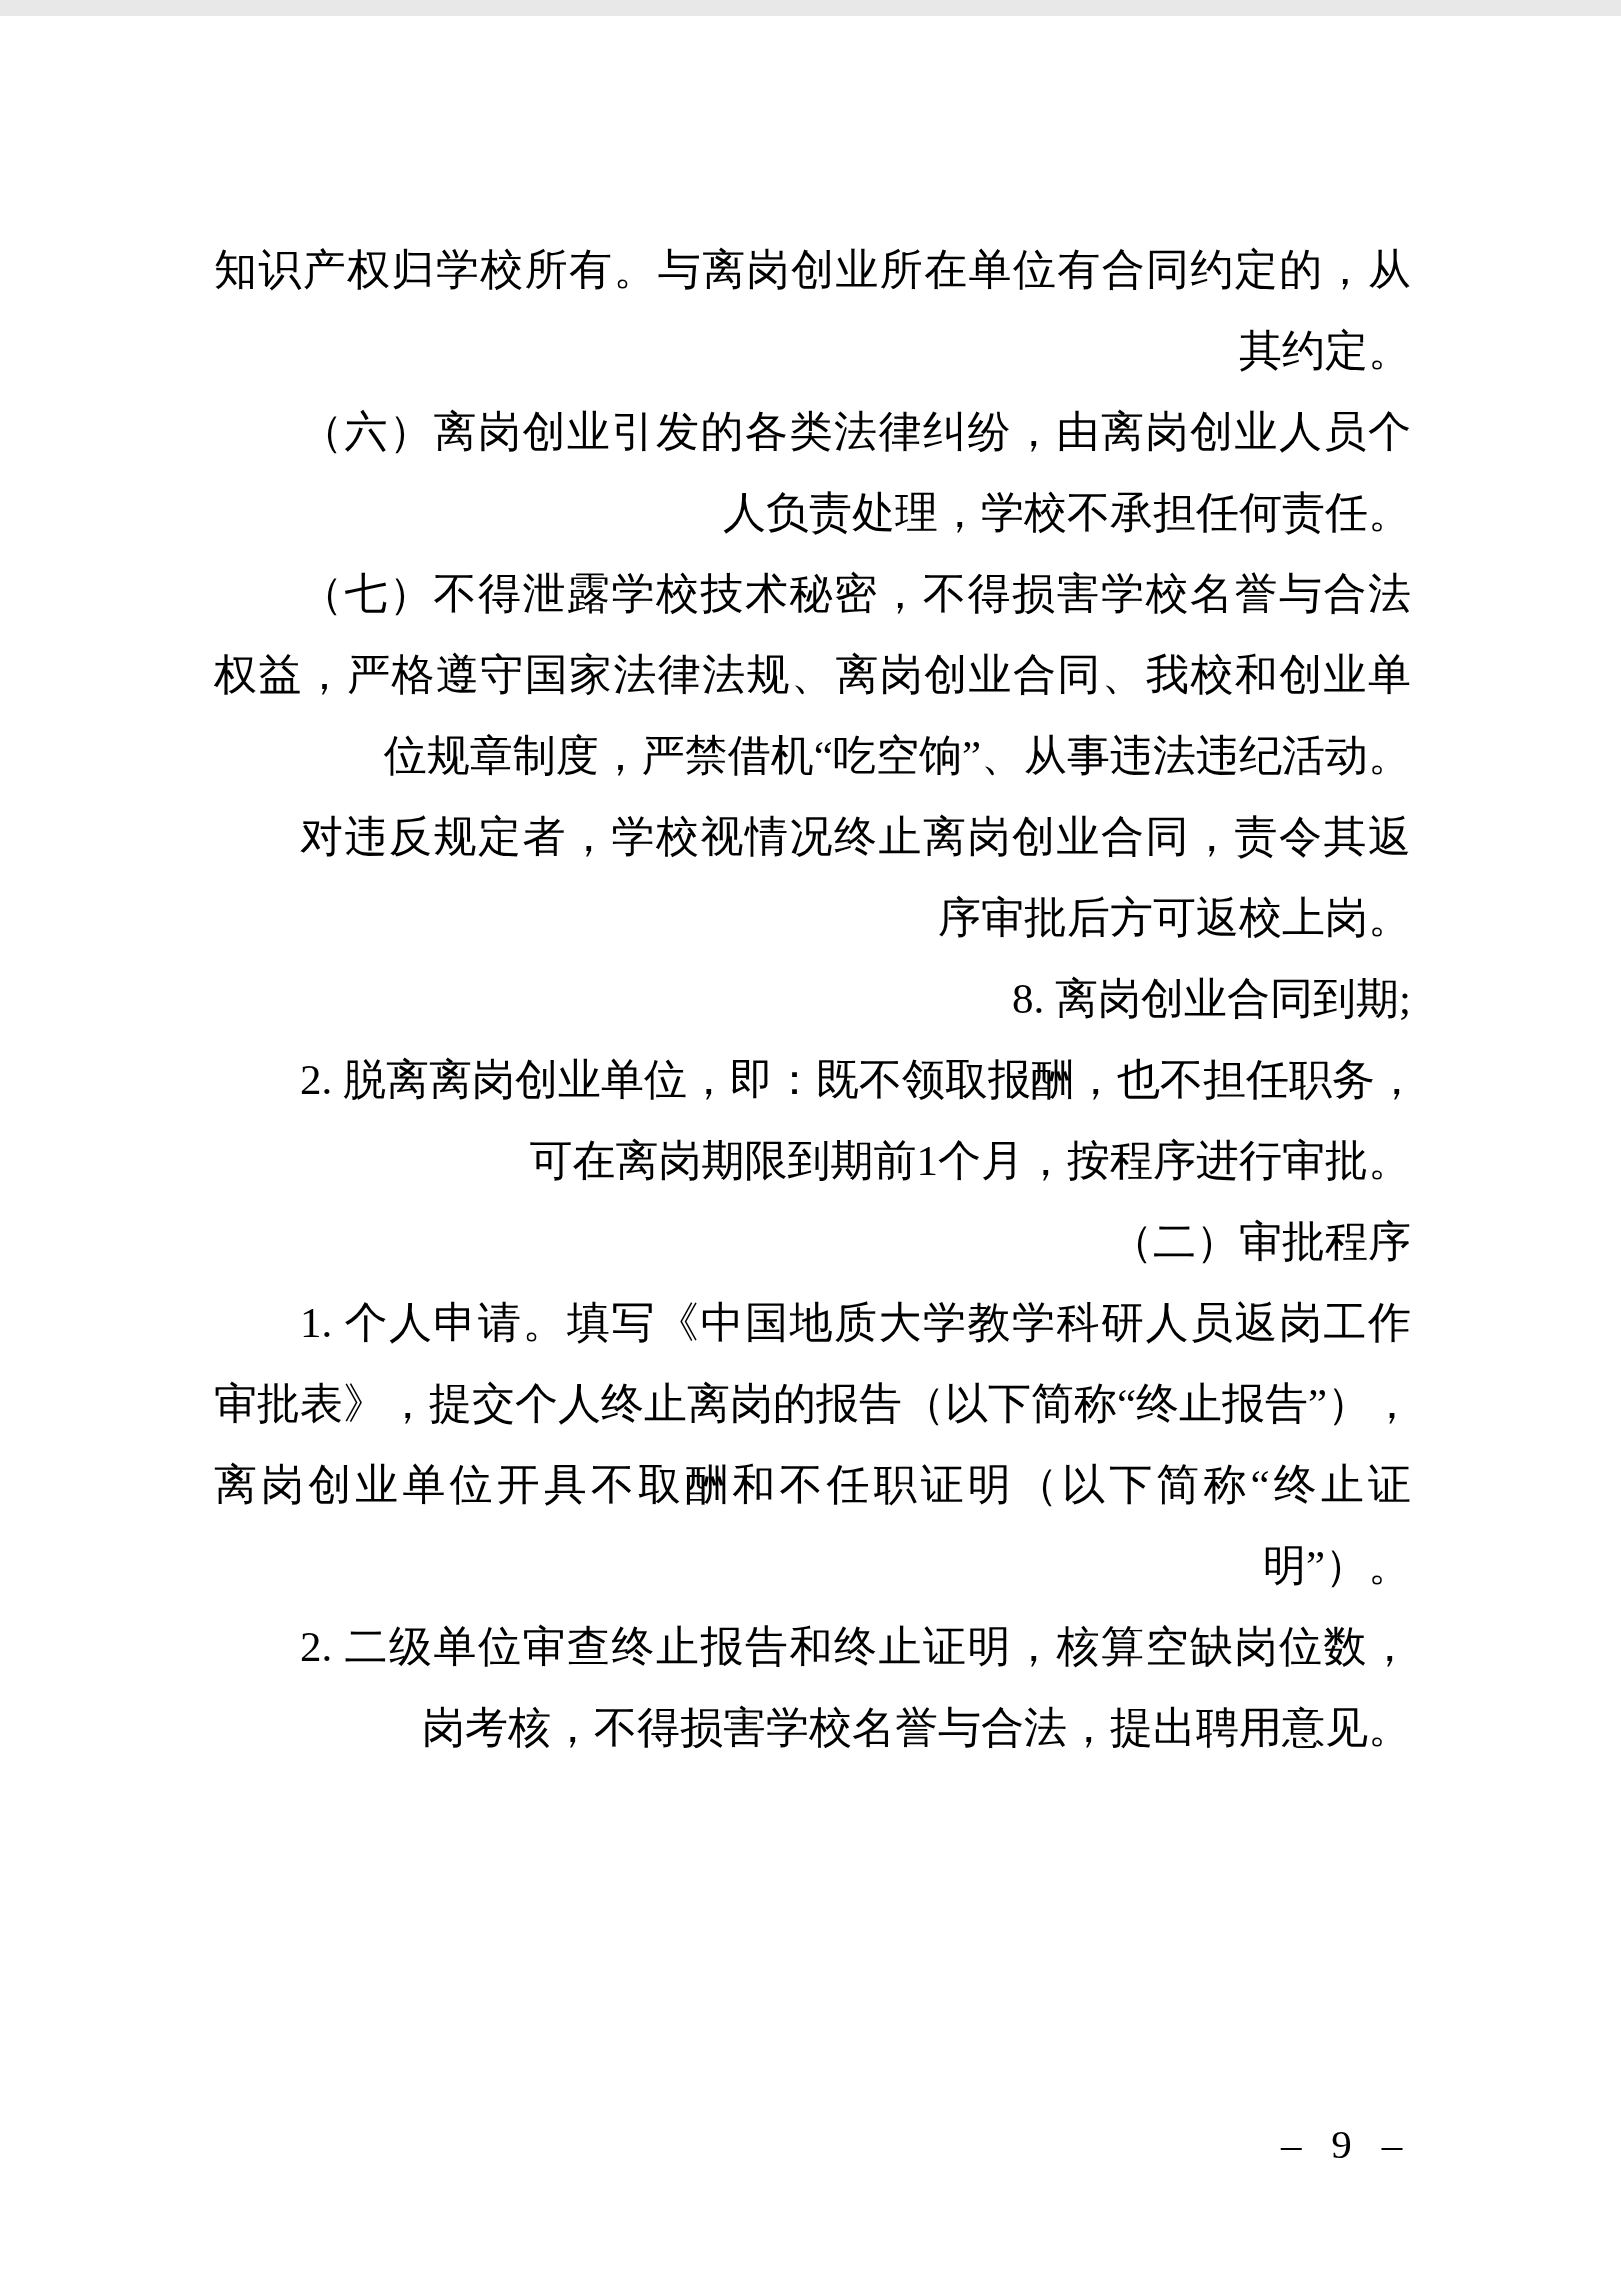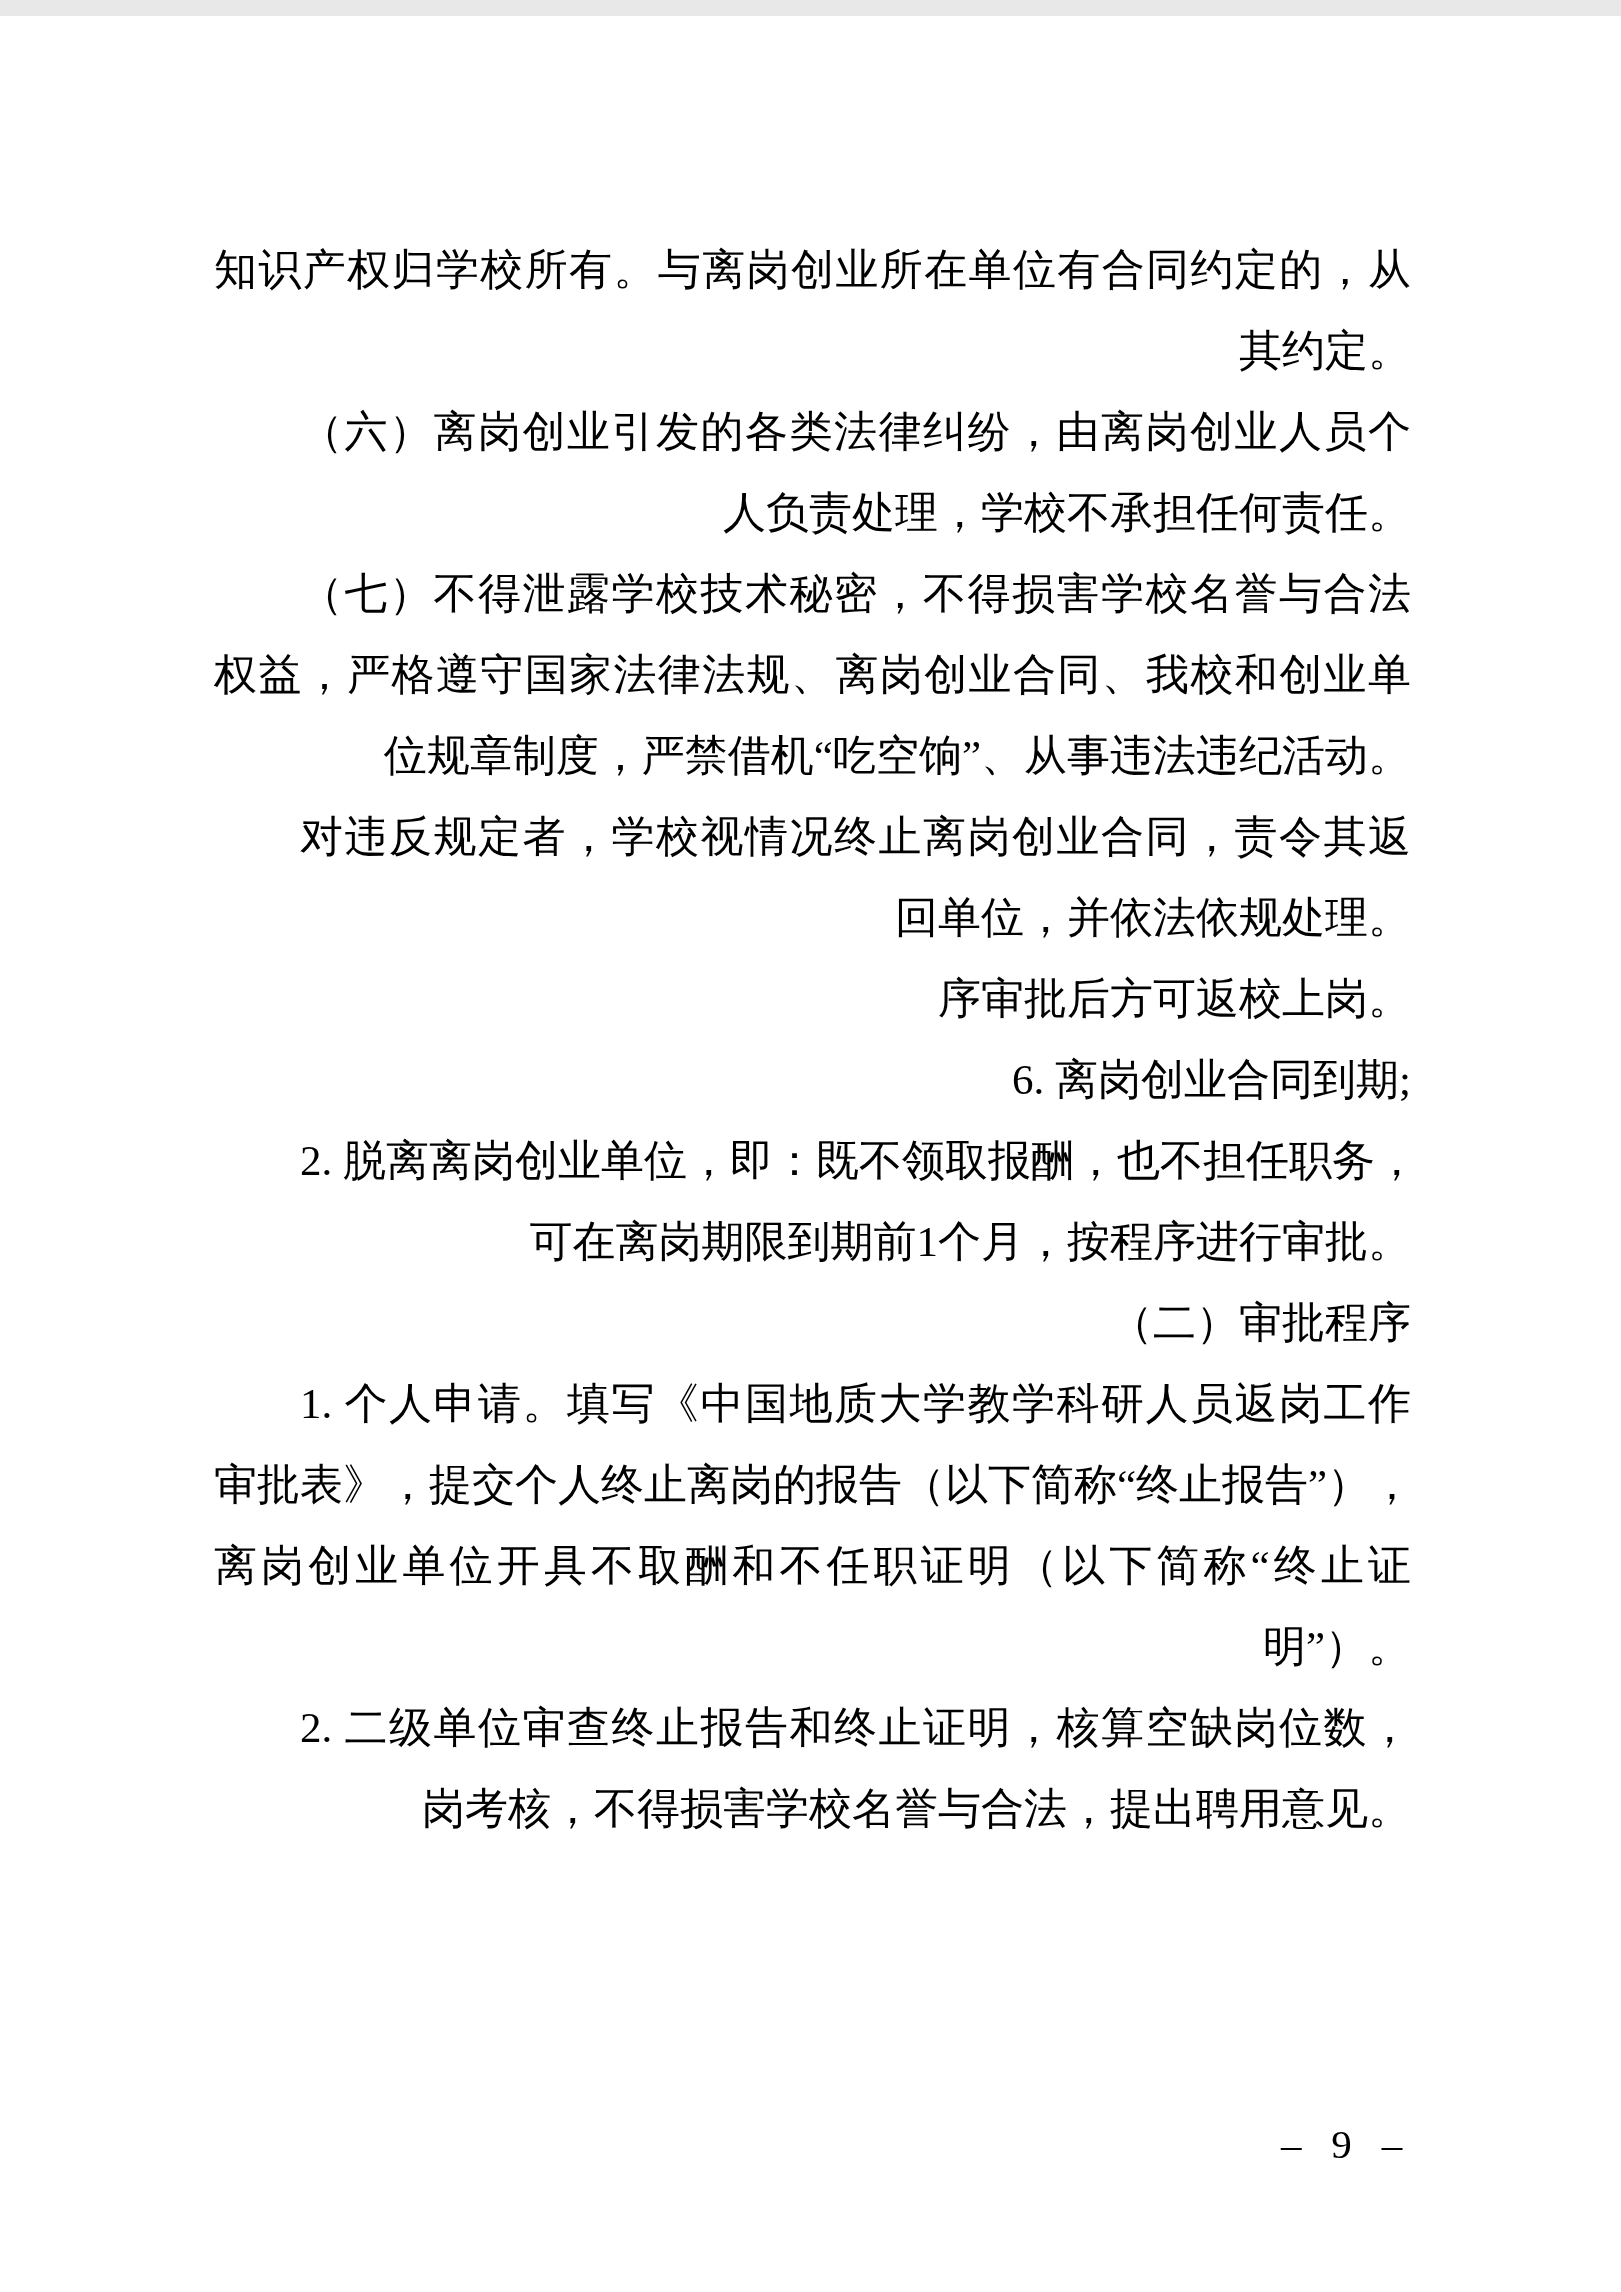--- a/index.html
+++ b/index.html
@@ -58,23 +58,22 @@
 <div class="page">
   <div class="text-block">
     <div class="line justify">知识产权归学校所有。与离岗创业所在单位有合同约定的，从</div>
     <div class="line">其约定。</div>
     <div class="line justify indent">（六）离岗创业引发的各类法律纠纷，由离岗创业人员个</div>
     <div class="line">人负责处理，学校不承担任何责任。</div>
     <div class="line justify indent">（七）不得泄露学校技术秘密，不得损害学校名誉与合法</div>
     <div class="line justify">权益，严格遵守国家法律法规、离岗创业合同、我校和创业单</div>
     <div class="line">位规章制度，严禁借机“吃空饷”、从事违法违纪活动。</div>
     <div class="line justify indent">对违反规定者，学校视情况终止离岗创业合同，责令其返</div>
-    <div class="line">回单位，并依法依规处理。</div>
     <div class="line">序审批后方可返校上岗。</div>
-    <div class="line indent">6. 离岗创业合同到期;</div>
+    <div class="line indent">8. 离岗创业合同到期;</div>
     <div class="line justify indent">2. 脱离离岗创业单位，即：既不领取报酬，也不担任职务，</div>
     <div class="line">可在离岗期限到期前1个月，按程序进行审批。</div>
     <div class="line indent">（二）审批程序</div>
     <div class="line justify indent">1. 个人申请。填写《中国地质大学教学科研人员返岗工作</div>
     <div class="line justify">审批表》，提交个人终止离岗的报告（以下简称“终止报告”），</div>
     <div class="line justify">离岗创业单位开具不取酬和不任职证明（以下简称“终止证</div>
     <div class="line">明”）。</div>
     <div class="line justify indent">2. 二级单位审查终止报告和终止证明，核算空缺岗位数，</div>
     <div class="line">岗考核，不得损害学校名誉与合法，提出聘用意见。</div>
   </div>

